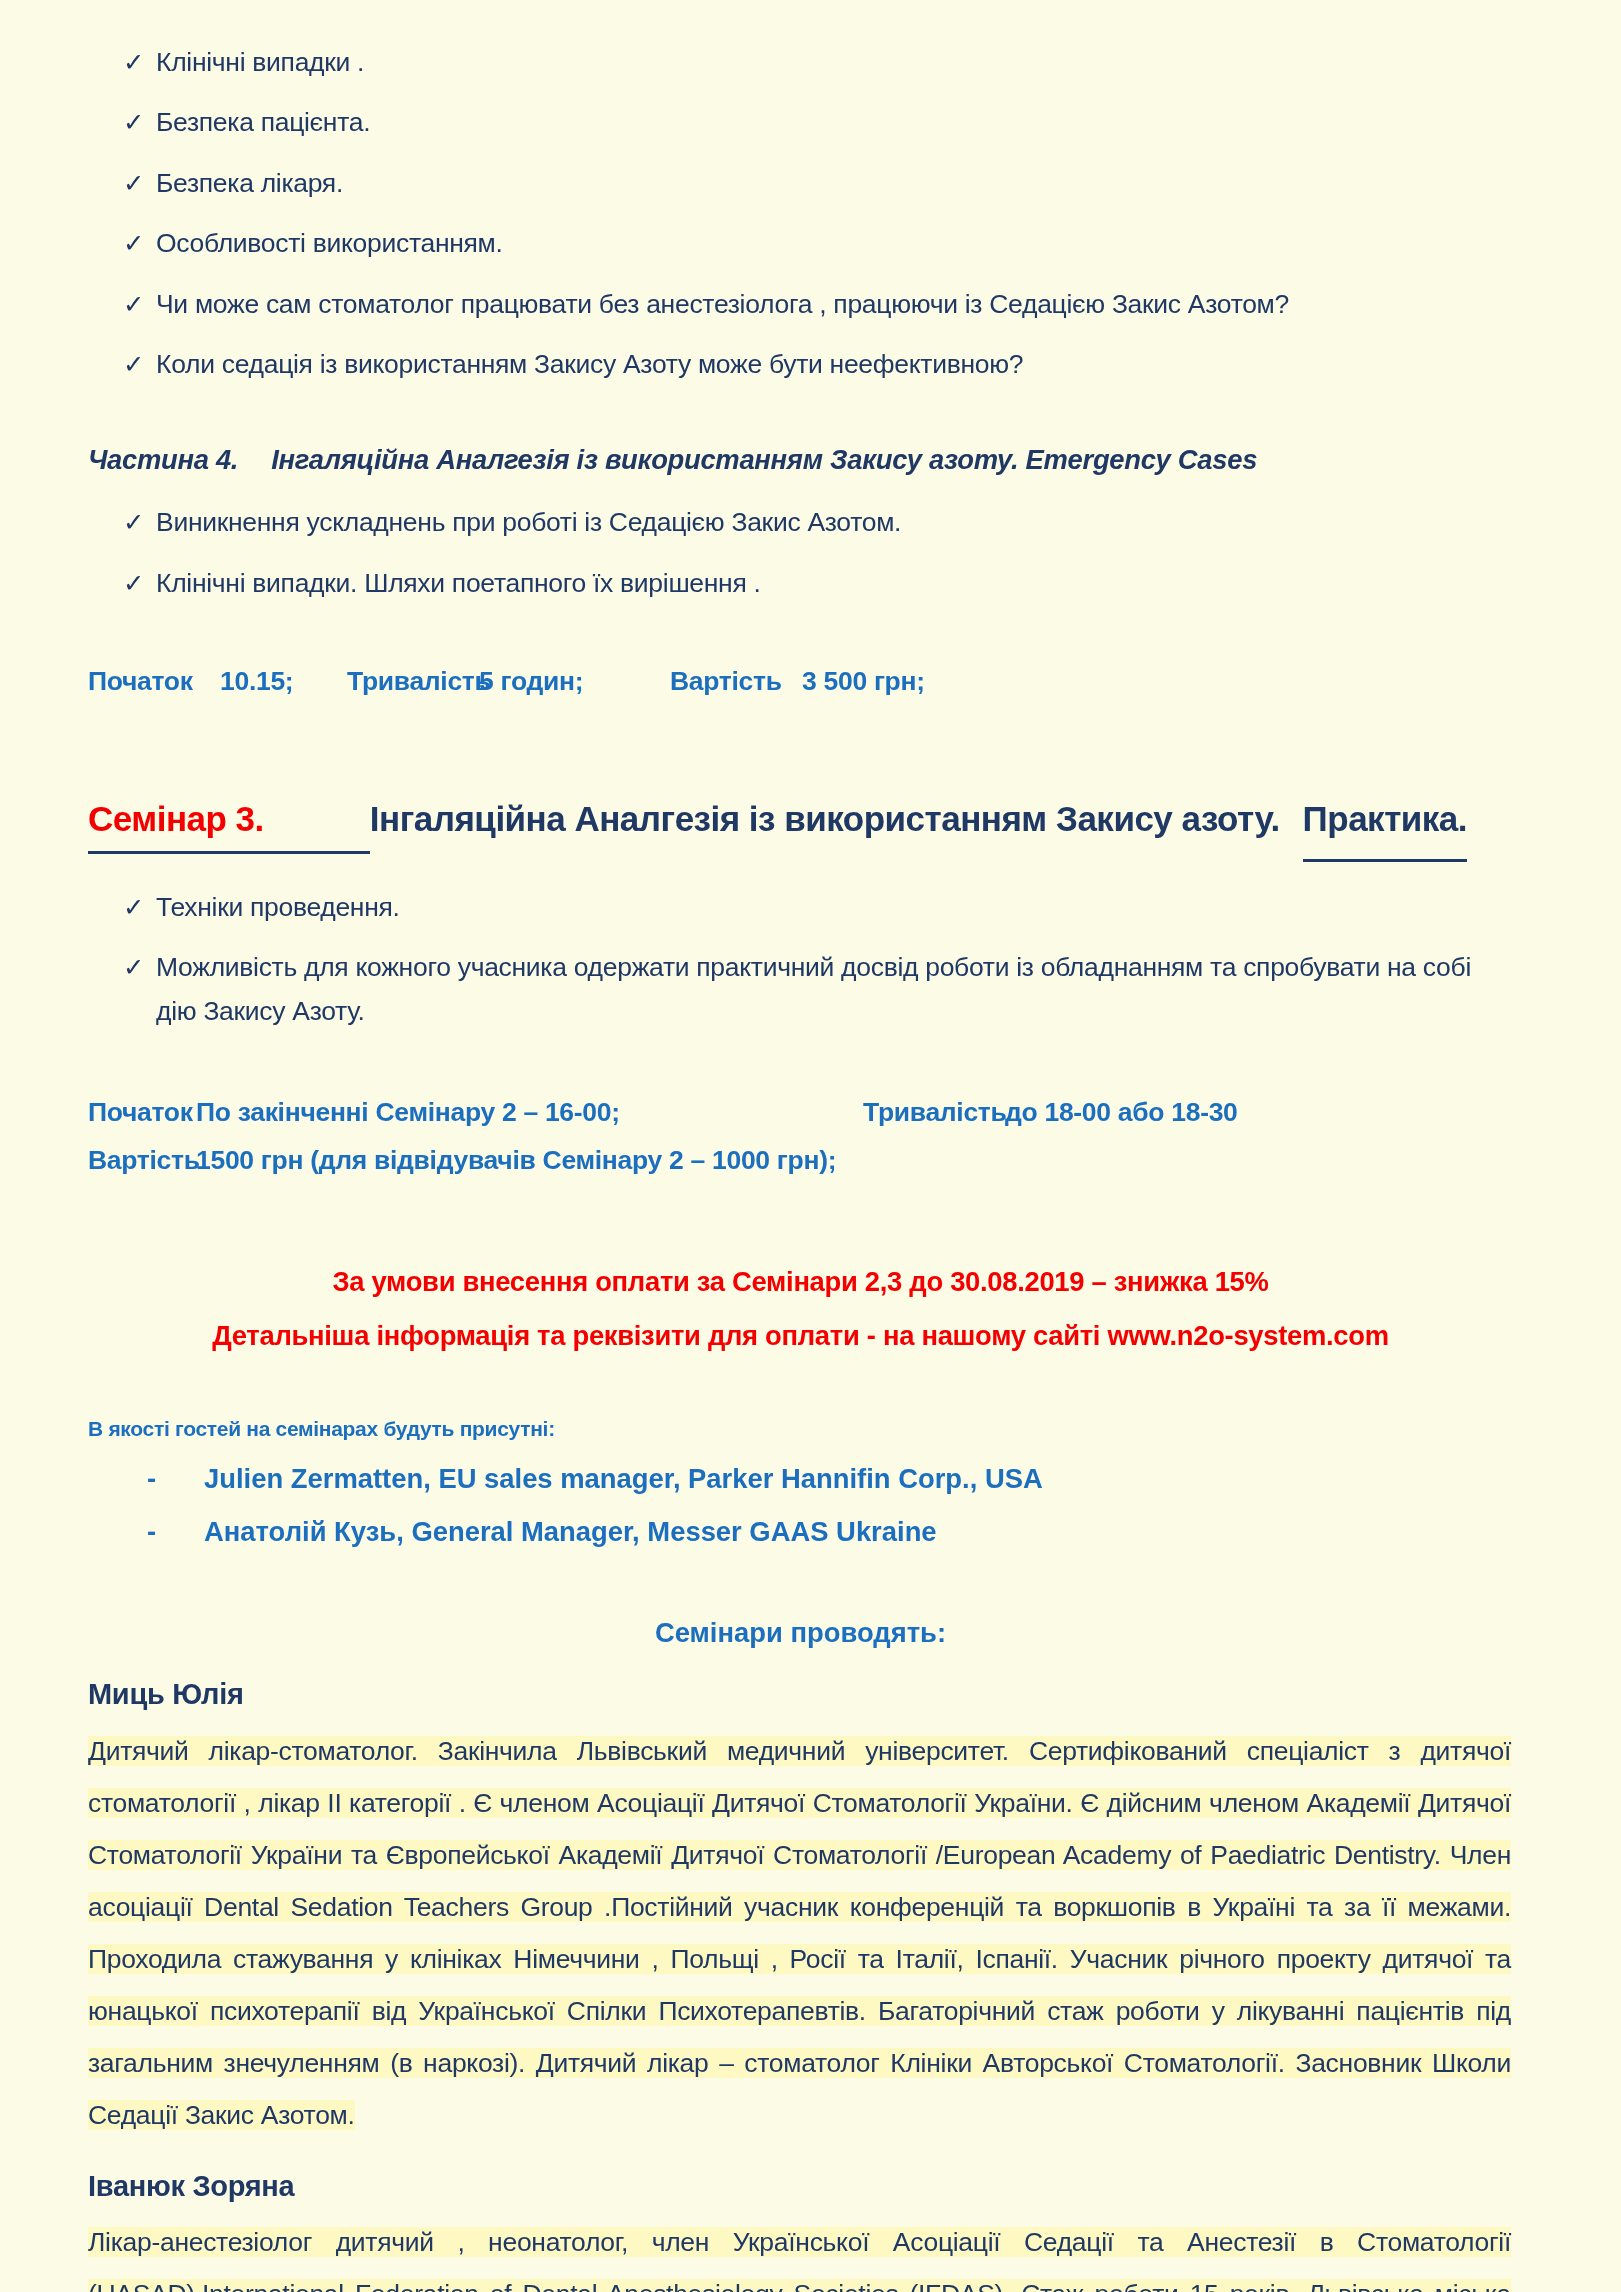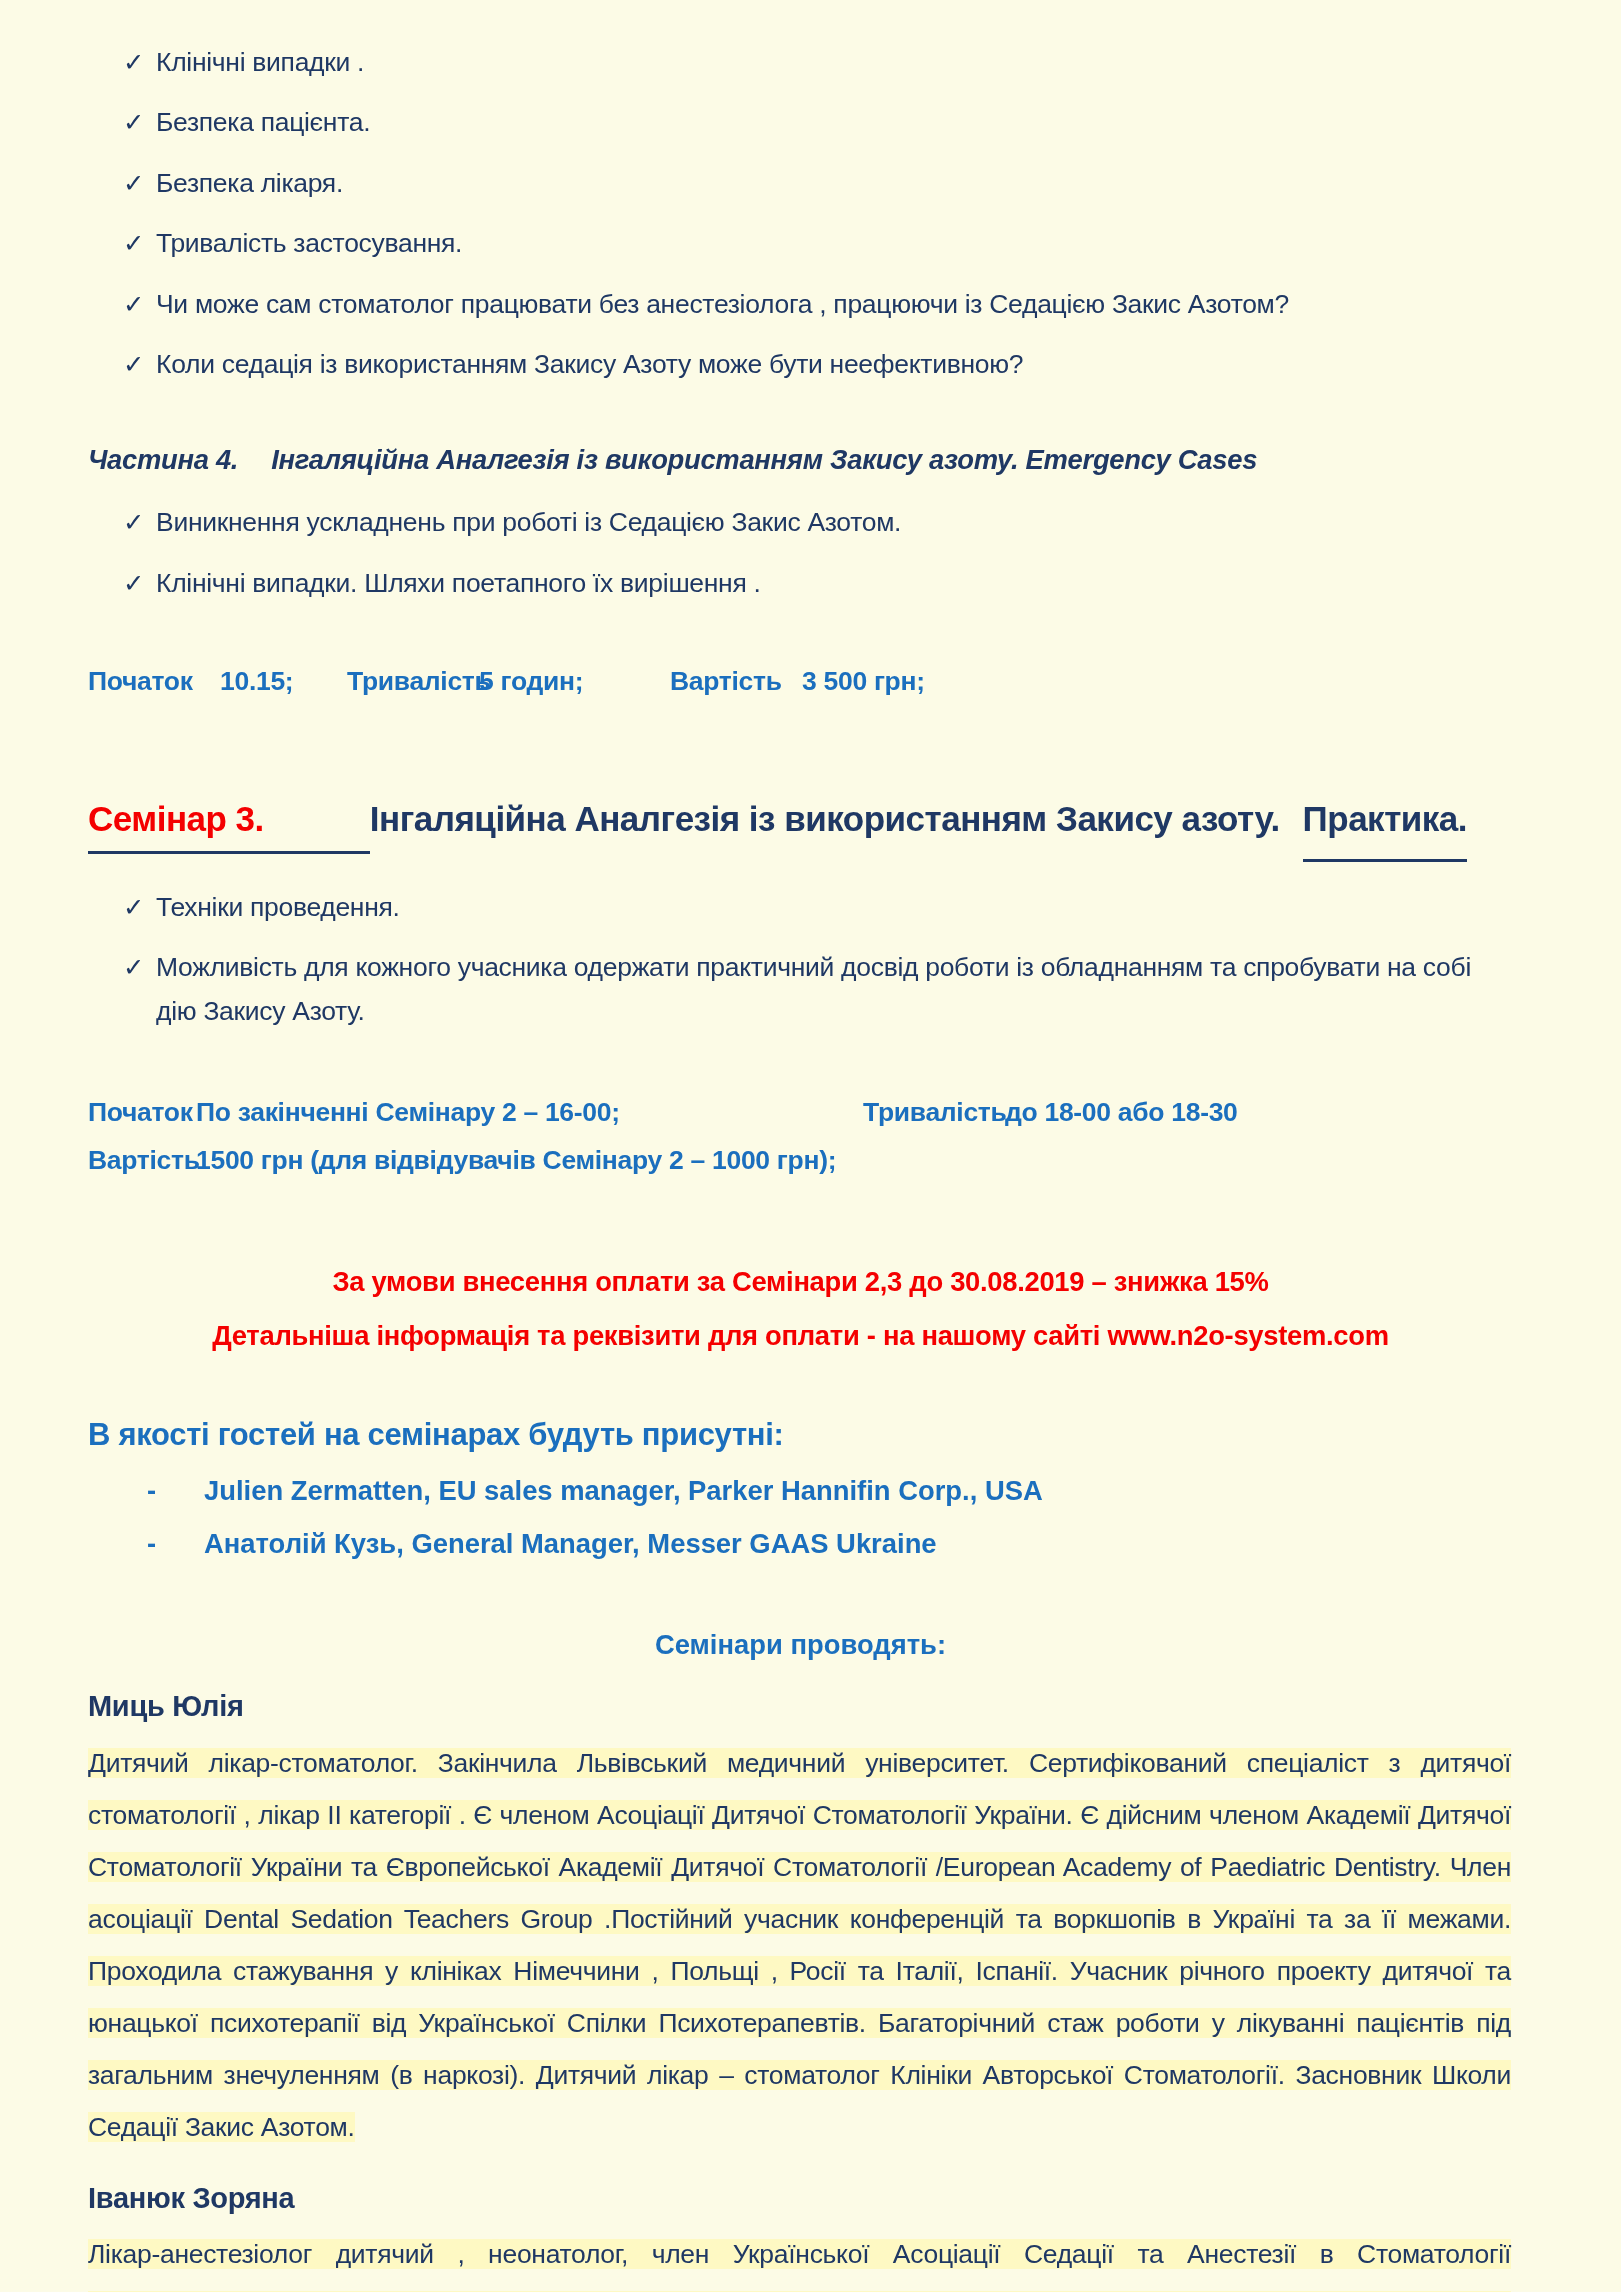--- a/index.html
+++ b/index.html
@@ -36,21 +36,21 @@
   .seminar-label { color: #F40000; }
   .seminar-underline-spacer { display: inline-block; width: 106px; }
   .seminar-title { color: #1F3864; }
   .seminar-suffix { color: #1F3864; border-bottom: 3.9px solid #1F3864; padding-bottom: 20px; margin-left: 23px; }
 
   
   .promo { margin-top: 90px; text-align: center; color: #F40000; font-weight: bold; font-size: 27.4px; letter-spacing: -0.3px; }
   .promo-line { margin-bottom: 21.6px; }
 
   
-  .guests-heading { margin-top: 65px; color: #1B6FBE; font-weight: bold; font-size: 31px; letter-spacing: -0.3px; }
+  .guests-heading { margin-top: 65px; color: #1B6FBE; font-weight: bold; font-size: 21px; letter-spacing: -0.3px; }
   .guest-row { display: flex; align-items: baseline; margin-top: 21.6px; color: #1B6FBE; font-weight: bold; font-size: 27.4px; }
   .guest-dash { width: 57px; margin-left: 59px; flex: 0 0 auto; }
 
   
   .presenters-heading { margin-top: 69px; text-align: center; color: #1B6FBE; font-weight: bold; font-size: 27.4px; }
   .person-name { margin-top: 29px; margin-bottom: 13.7px; font-size: 29px; font-weight: bold; letter-spacing: -0.3px; }
   .bio { font-size: 26.5px; letter-spacing: -0.3px; line-height: 52px; text-align: justify; width: 1423px; margin: 0; }
   .bio .hl { background: #fef9c3; box-decoration-break: clone; -webkit-box-decoration-break: clone; }
 </style>
 </head>
@@ -66,21 +66,21 @@
     <div class="check-row">
       <span class="check-glyph">✓</span>
       <span class="check-text">Безпека пацієнта.</span>
     </div>
     <div class="check-row">
       <span class="check-glyph">✓</span>
       <span class="check-text">Безпека лікаря.</span>
     </div>
     <div class="check-row">
       <span class="check-glyph">✓</span>
-      <span class="check-text">Тривалість застосування.</span>
+      <span class="check-text">Особливості використанням.</span>
     </div>
     <div class="check-row">
       <span class="check-glyph">✓</span>
       <span class="check-text">Чи може сам стоматолог працювати без анестезіолога , працюючи із Седацією Закис Азотом?</span>
     </div>
     <div class="check-row">
       <span class="check-glyph">✓</span>
       <span class="check-text">Коли седація із використанням Закису Азоту може бути неефективною?</span>
     </div>
   </div>

